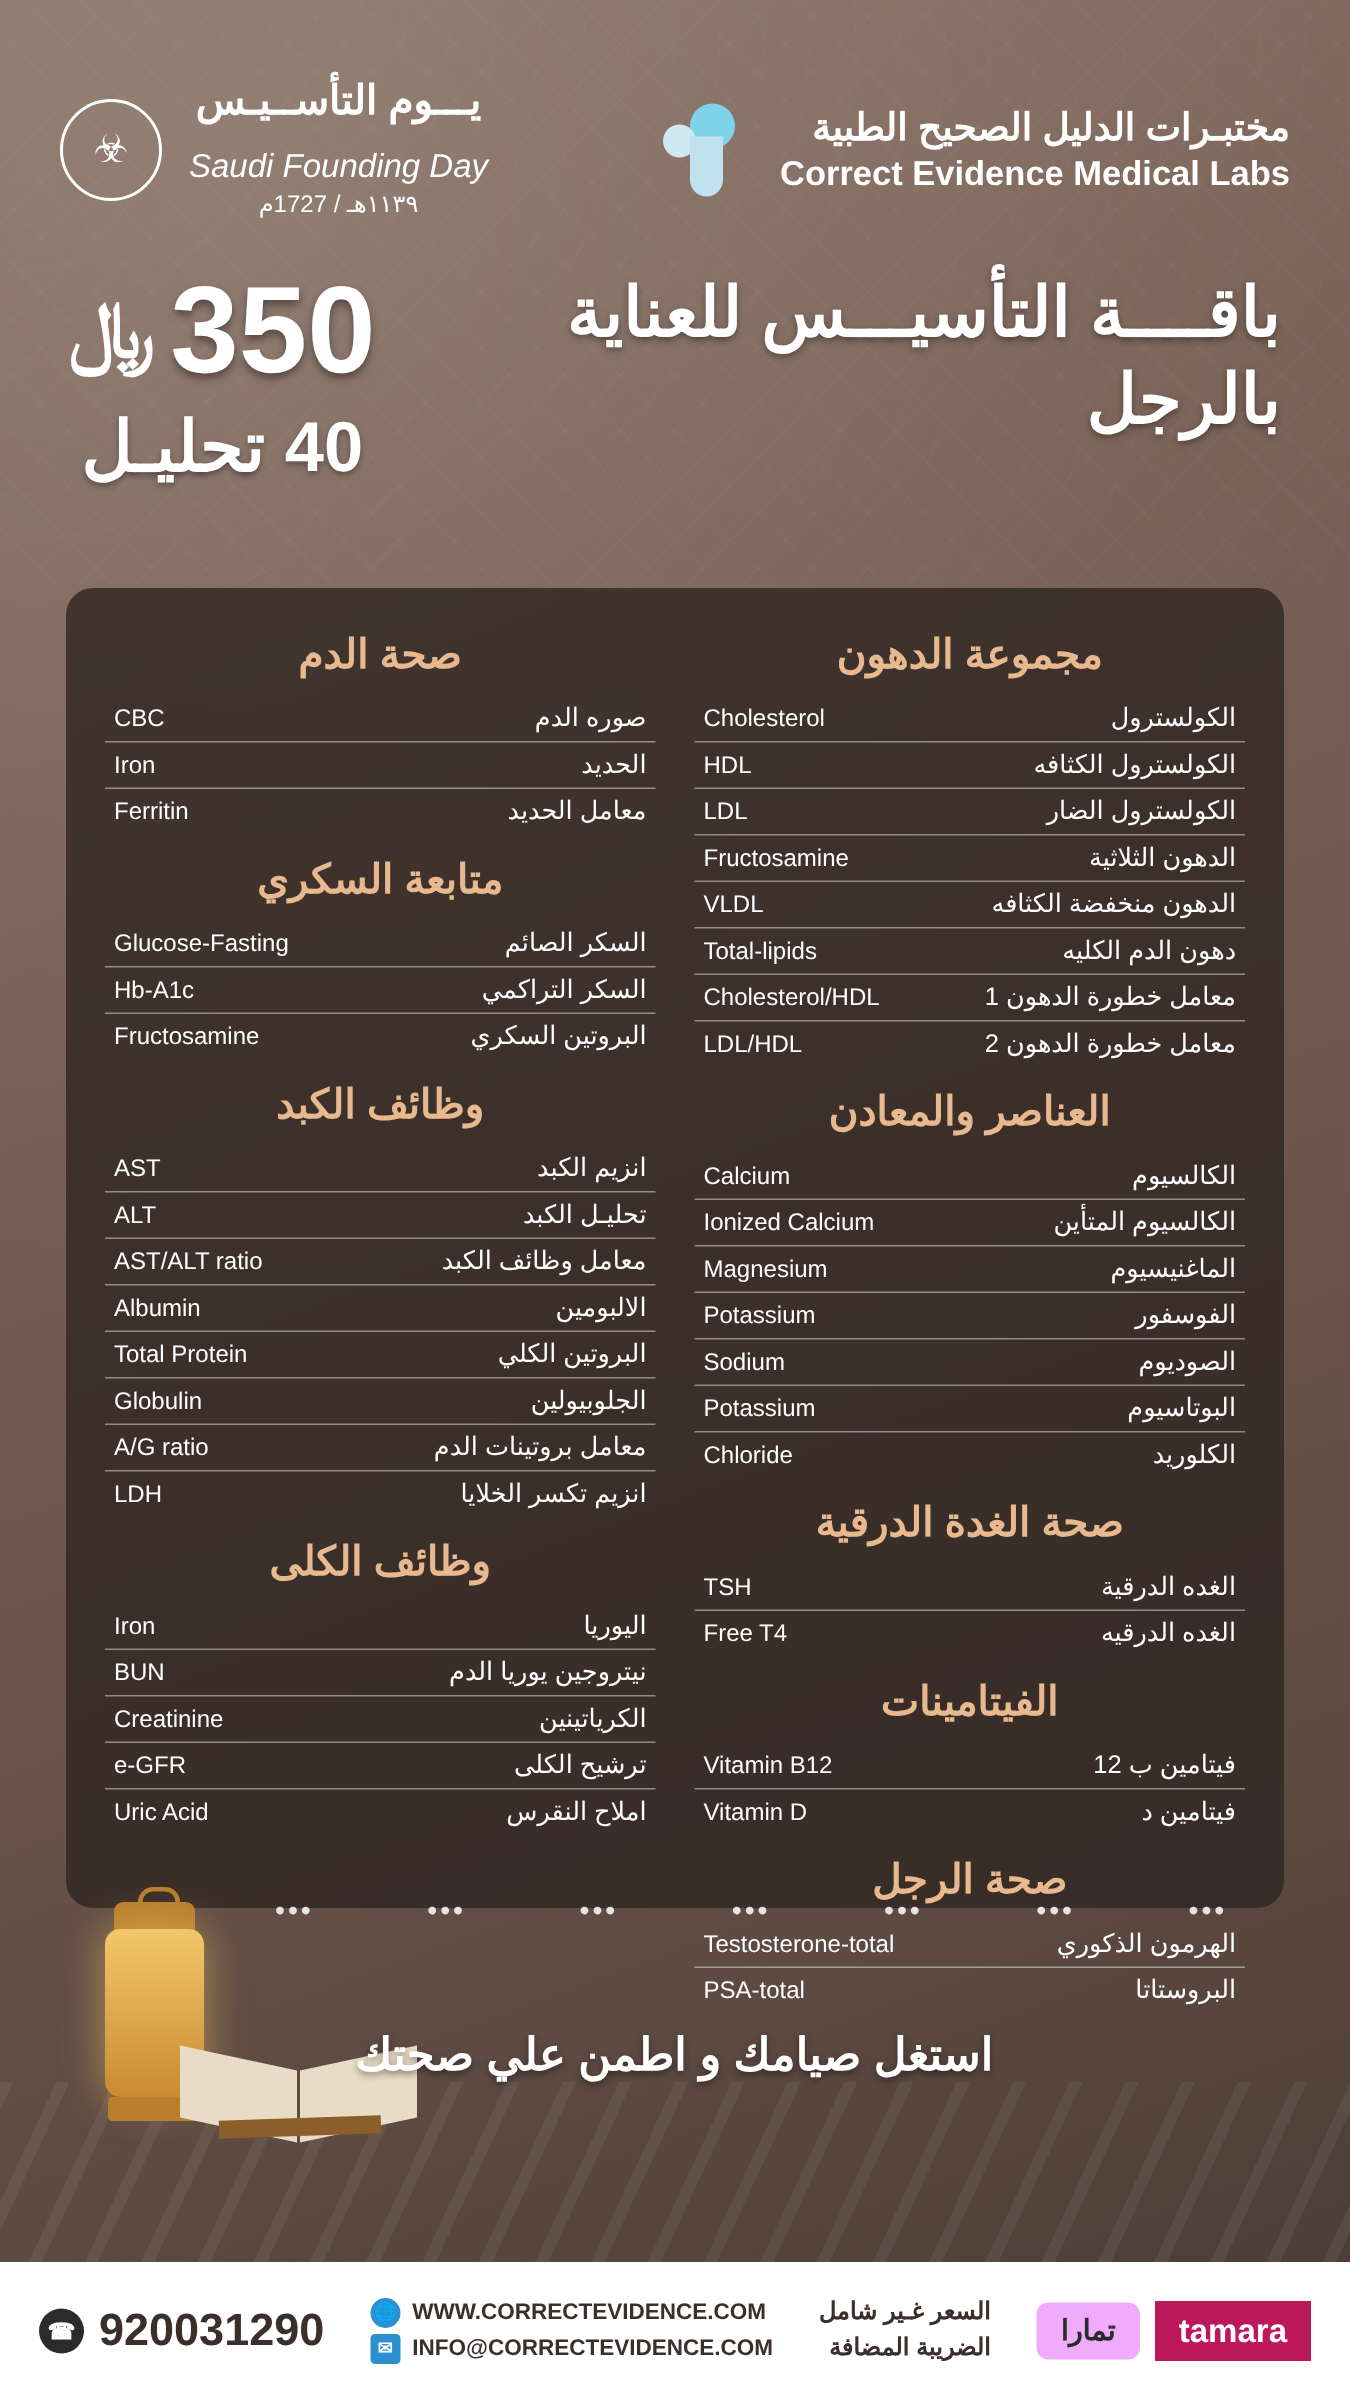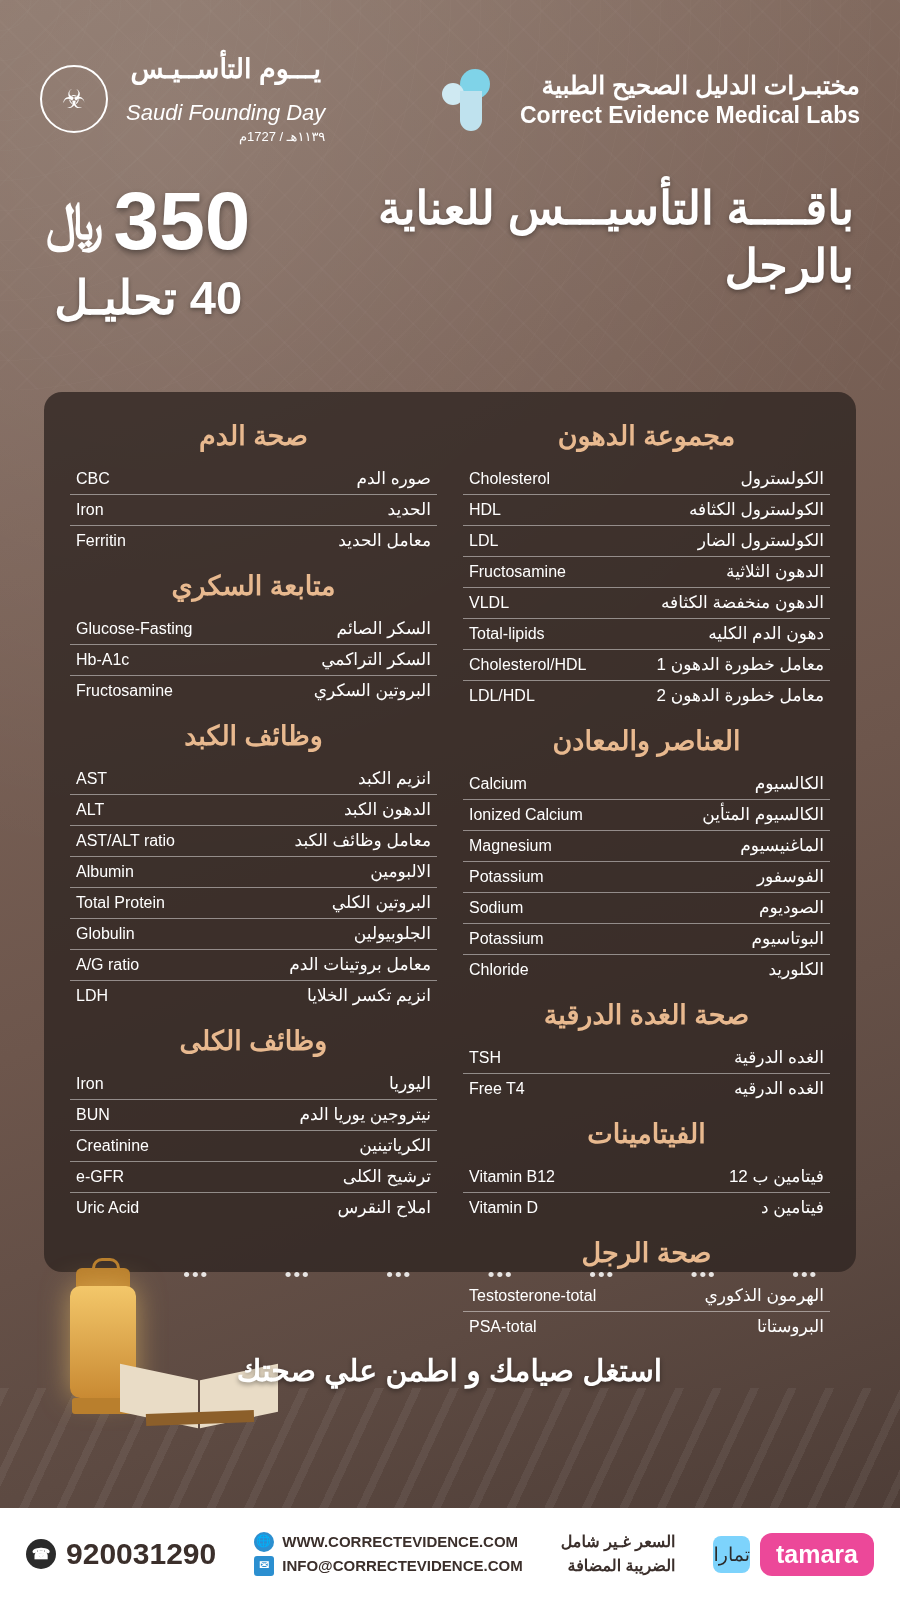--- a/index.html
+++ b/index.html
@@ -35,21 +35,21 @@
   .brand-en{font-size:23px;font-weight:bold;direction:ltr;}
   .brand-mark{width:66px;height:66px;position:relative;}
   .brand-mark .dot1{position:absolute;width:30px;height:30px;border-radius:50%;background:#7fd3e8;left:20px;top:2px;}
   .brand-mark .dot2{position:absolute;width:22px;height:22px;border-radius:50%;background:#cfe9f2;left:2px;top:16px;}
   .brand-mark .tail{position:absolute;width:22px;height:40px;border-radius:0 0 12px 12px;background:#bfe2ee;left:20px;top:24px;}
 
   .founding{display:flex;align-items:center;gap:18px;}
   .founding-text{text-align:center;color:#fff;line-height:1.1;}
   .founding-ar{font-size:27px;font-weight:bold;letter-spacing:2px;}
   .founding-en{font-size:22px;font-style:italic;direction:ltr;margin-top:16px;}
-  .founding-date{font-size:13px;margin-top:5px;letter-spacing:1px;direction:ltr;text-align:right;}
+  .founding-date{font-size:16px;margin-top:5px;letter-spacing:1px;direction:ltr;}
   .founding-seal{
     width:64px;height:64px;border-radius:50%;border:2px solid #fff;
     display:flex;align-items:center;justify-content:center;color:#fff;font-size:26px;
   }
 
   .price-row{
     position:absolute;top:180px;left:0;right:0;height:175px;
     display:flex;align-items:flex-start;justify-content:space-between;
     padding:0 46px;box-sizing:border-box;
   }
@@ -134,22 +134,22 @@
     padding:0 26px;box-sizing:border-box;
   }
   .f-phone{display:flex;align-items:center;gap:10px;color:#3b2f2b;font-weight:bold;font-size:30px;direction:ltr;}
   .circ-ico{width:30px;height:30px;border-radius:50%;background:#2b2b2b;color:#fff;display:flex;align-items:center;justify-content:center;font-size:15px;}
   .f-contacts{font-size:15px;color:#3b2f2b;direction:ltr;line-height:1.6;font-weight:bold;}
   .f-contacts .line{display:flex;align-items:center;gap:8px;}
   .f-ico{width:20px;height:20px;border-radius:50%;background:#2b8fd0;color:#fff;display:flex;align-items:center;justify-content:center;font-size:12px;}
   .f-ico.mail{background:#2b8fd0;border-radius:3px;}
   .f-tax{font-size:16px;color:#3b2f2b;font-weight:bold;text-align:right;line-height:1.5;}
   .f-pays{display:flex;align-items:center;gap:10px;}
-  .tamara{background:#ec4899;color:#fff;border-radius:12px;padding:7px 16px;font-size:25px;font-weight:bold;direction:ltr;}
-  .tamara-ar{background:#7dd3fc;color:#2b2b2b;border-radius:8px;padding:7px 0;font-size:19px;font-weight:normal;}
+  .tamara{background:#be185d;color:#fff;border-radius:0;padding:7px 16px;font-size:22px;font-weight:bold;direction:ltr;}
+  .tamara-ar{background:#f0abfc;color:#2b2b2b;border-radius:8px;padding:7px 16px;font-size:19px;font-weight:bold;}
 </style>
 </head>
 <body>
 
 <div class="poster">
   <div class="pattern-band"></div>
 
   <div class="header">
     <div class="brand">
       <div class="brand-text">
@@ -216,21 +216,21 @@
             <span class="en">Fructosamine</span>
           </div>
       </div>
       <div class="group">
         <div class="group-title">وظائف الكبد</div>
         <div class="row">
             <span class="ar">انزيم الكبد</span>
             <span class="en">AST</span>
           </div>
         <div class="row">
-            <span class="ar">الدهون الكبد</span>
+            <span class="ar">تحليـل الكبد</span>
             <span class="en">ALT</span>
           </div>
         <div class="row">
             <span class="ar">معامل وظائف الكبد</span>
             <span class="en">AST/ALT ratio</span>
           </div>
         <div class="row">
             <span class="ar">الالبومين</span>
             <span class="en">Albumin</span>
           </div>

